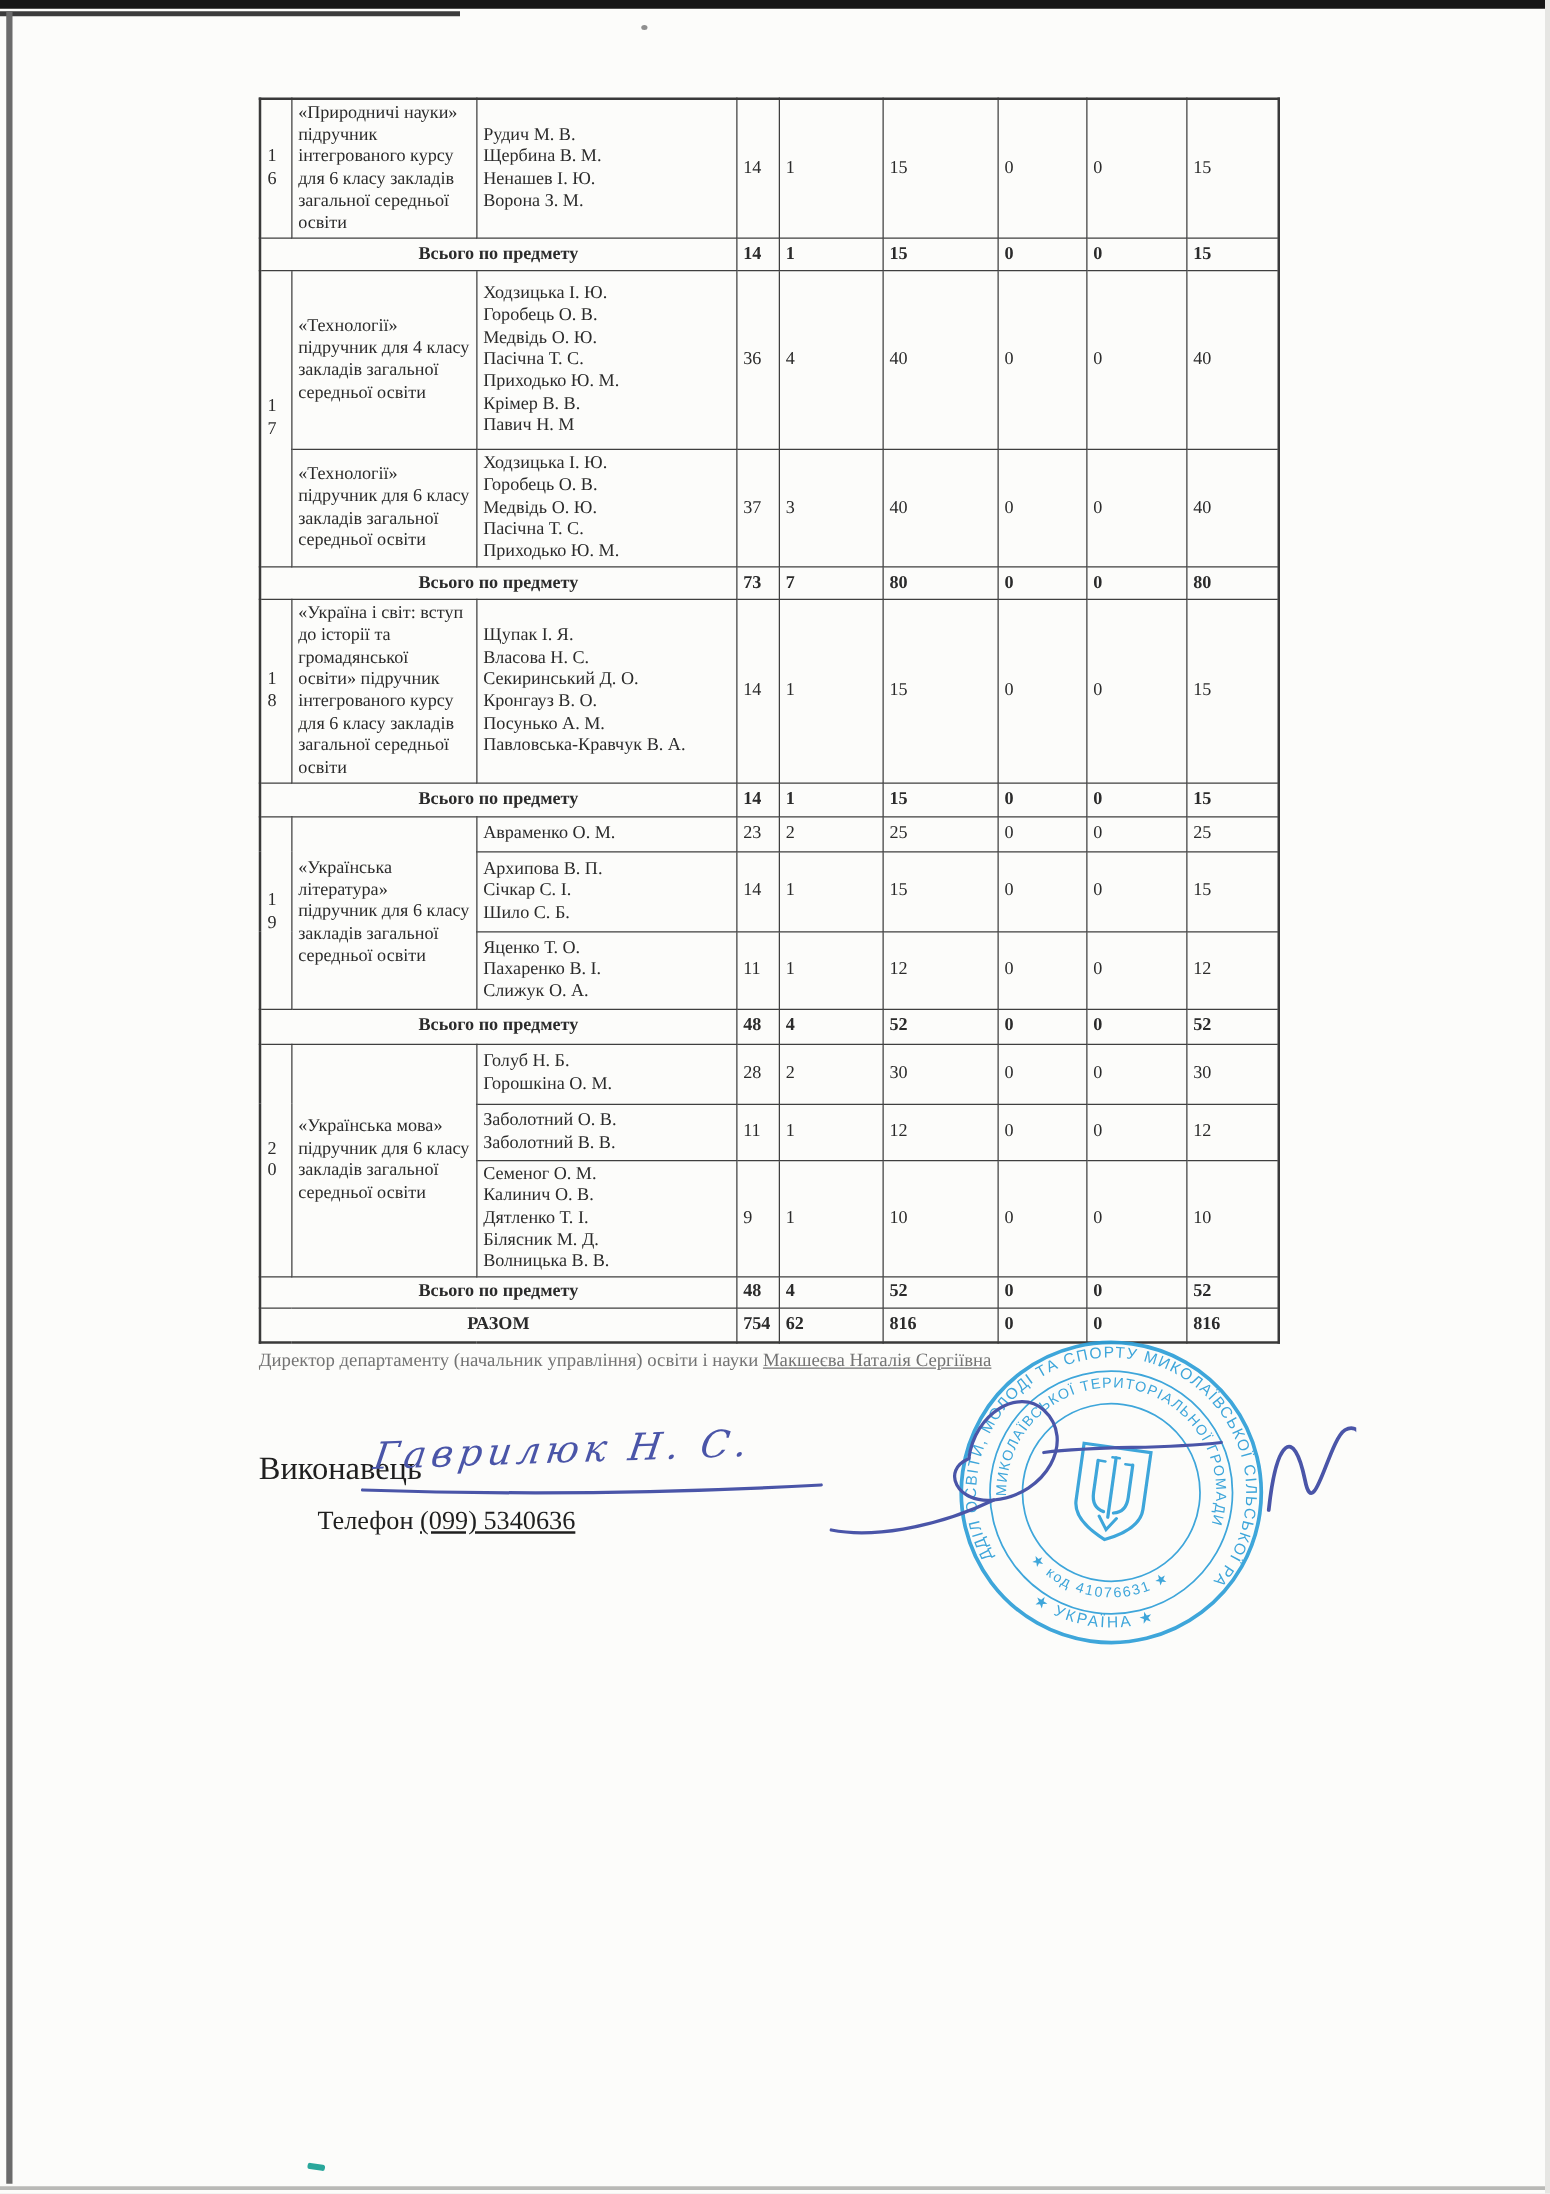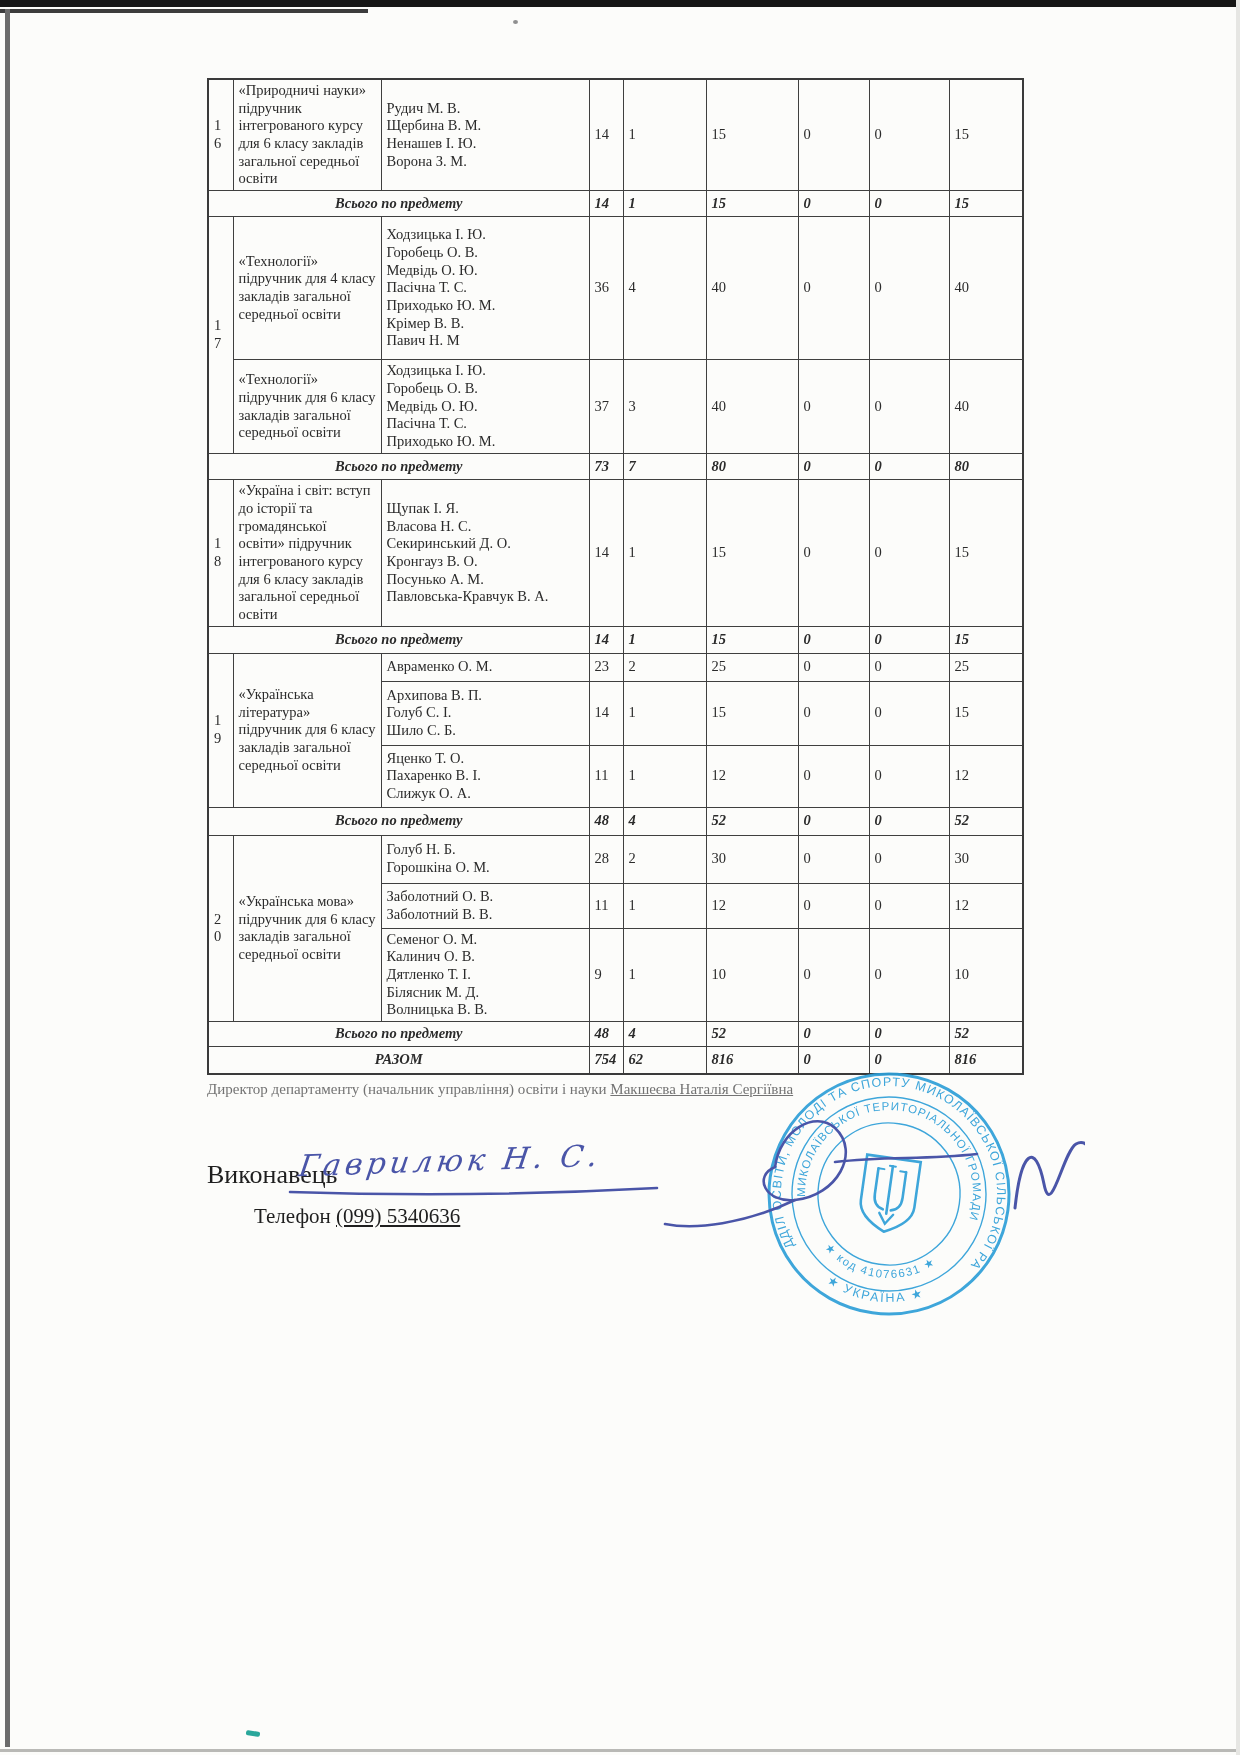--- a/index.html
+++ b/index.html
@@ -27,21 +27,21 @@
   table.doc td{
     border:1.4px solid #3f3f3f;
     font-size:14.5px;line-height:1.22;color:#2b2b2b;
     padding:2px 5px;vertical-align:middle;
     overflow-wrap:break-word;
   }
   td.c-num{text-align:left;padding:2px 1px;}
   td.c-title{padding:3px 6px;}
   td.c-authors{white-space:pre-line;padding:3px 8px;}
   td.c-val{padding-left:8px;vertical-align:middle;}
-  tr.subtotal td, tr.grandtotal td{font-weight:bold;font-style:italic;}
+  tr.subtotal td, tr.grandtotal td{font-weight:bold;}
   td.c-label{text-align:center;font-size:15.5px;font-weight:bold;}
 
   
   .director{
     position:absolute;left:207px;top:1080px;width:778px;
     font-size:15px;line-height:1.32;color:#737373;
   }
   .director .u{text-decoration:underline;}
   .executor{position:absolute;left:207px;top:1160px;font-size:26px;color:#1f1f1f;}
   .phone{position:absolute;left:207px;top:1204px;font-size:21px;color:#1f1f1f;margin-left:47px;}
@@ -177,21 +177,21 @@
             <td class="c-authors">Авраменко О. М.</td>
             <td class="c-val">23</td>
             <td class="c-val">2</td>
             <td class="c-val">25</td>
             <td class="c-val">0</td>
             <td class="c-val">0</td>
             <td class="c-val">25</td>
           </tr>
           <tr style="height: 64px;">
             <td class="c-authors">Архипова В. П.
-Голуб С. І.
+Січкар С. І.
 Шило С. Б.</td>
             <td class="c-val">14</td>
             <td class="c-val">1</td>
             <td class="c-val">15</td>
             <td class="c-val">0</td>
             <td class="c-val">0</td>
             <td class="c-val">15</td>
           </tr>
           <tr style="height: 62px;">
             <td class="c-authors">Яценко Т. О.

